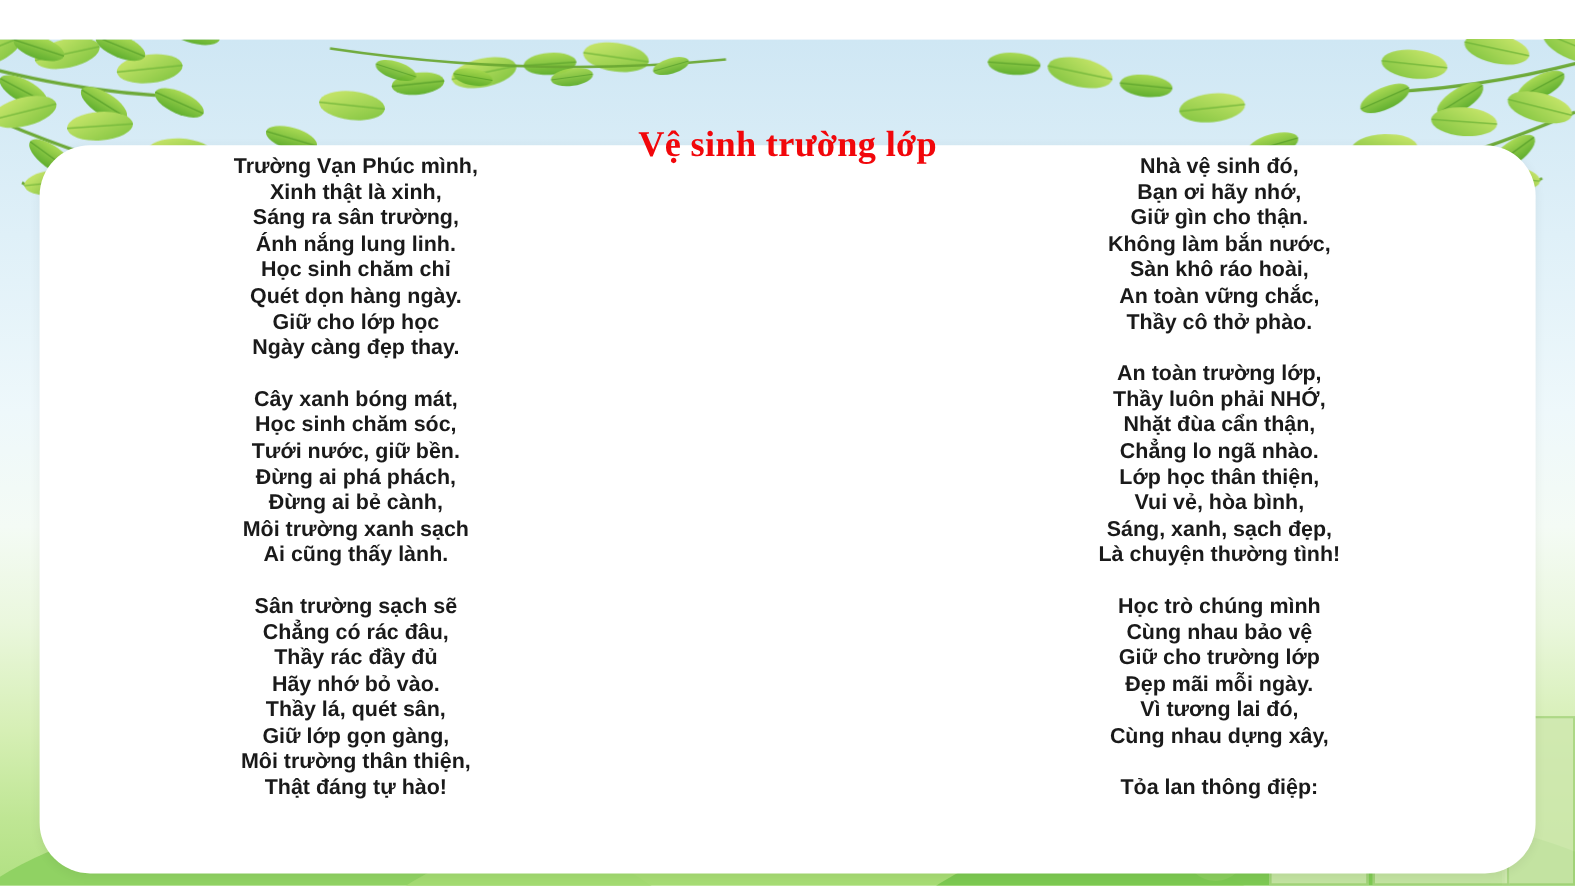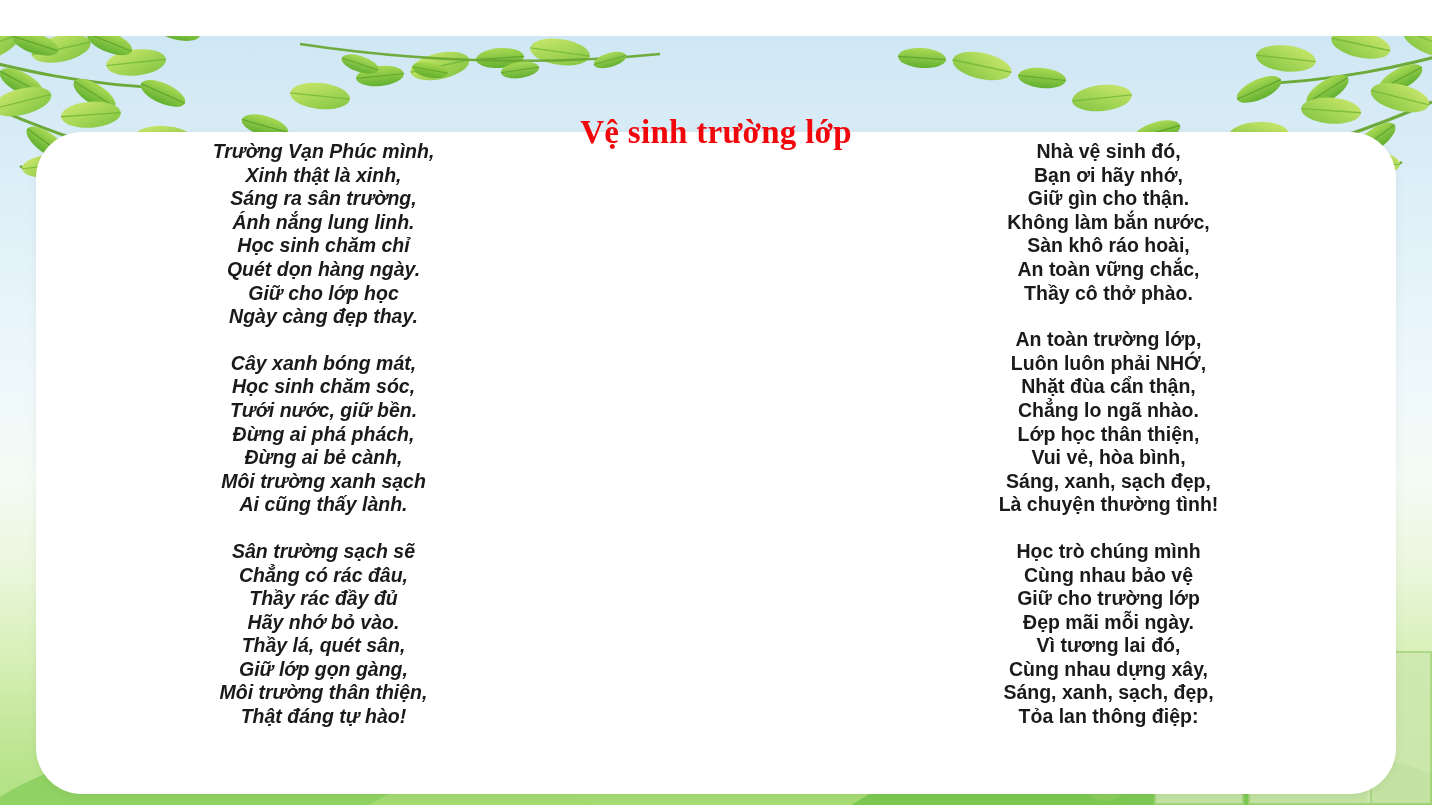--- a/index.html
+++ b/index.html
@@ -139,21 +139,21 @@
     z-index: 5;
   }
   .col {
     width: 50%;
     text-align: center;
     font-size: 19.5px;
     font-weight: bold;
     color: #1a1a1a;
     line-height: 23.6px;
   }
-  .col-left  { padding-right: 96px; font-style: italic; }
+  .col-left  { padding-right: 96px; }
   .col-right { padding-left: 42px; }
 
   .stanza { margin: 0 0 23px 0; }
   .line { white-space: pre; }
 
   .footer {
     position: absolute;
     top: 718px;
     left: 50%;
     width: 50%;
@@ -314,35 +314,35 @@
         <span class="line">Nhà vệ sinh đó,</span><br>
         <span class="line">Bạn ơi hãy nhớ,</span><br>
         <span class="line">Giữ gìn cho thận.</span><br>
         <span class="line">Không làm bắn nước,</span><br>
         <span class="line">Sàn khô ráo hoài,</span><br>
         <span class="line">An toàn vững chắc,</span><br>
         <span class="line">Thầy cô thở phào.</span>
       </p>
       <p class="stanza">
         <span class="line">An toàn trường lớp,</span><br>
-        <span class="line">Luôn luôn phải NHỚ,</span><br>
+        <span class="line">Thầy luôn phải NHỚ,</span><br>
         <span class="line">Nhặt đùa cẩn thận,</span><br>
         <span class="line">Chẳng lo ngã nhào.</span><br>
         <span class="line">Lớp học thân thiện,</span><br>
         <span class="line">Vui vẻ, hòa bình,</span><br>
         <span class="line">Sáng, xanh, sạch đẹp,</span><br>
         <span class="line">Là chuyện thường tình!</span>
       </p>
       <p class="stanza">
         <span class="line">Học trò chúng mình</span><br>
         <span class="line">Cùng nhau bảo vệ</span><br>
         <span class="line">Giữ cho trường lớp</span><br>
         <span class="line">Đẹp mãi mỗi ngày.</span><br>
         <span class="line">Vì tương lai đó,</span><br>
         <span class="line">Cùng nhau dựng xây,</span><br>
-        <span class="line">Sáng, xanh, sạch, đẹp,</span><br>
+        <br>
         <span class="line">Tỏa lan thông điệp:</span>
       </p>
     </div>
   </div>
 
 
 </div>
 
 </body></html>

